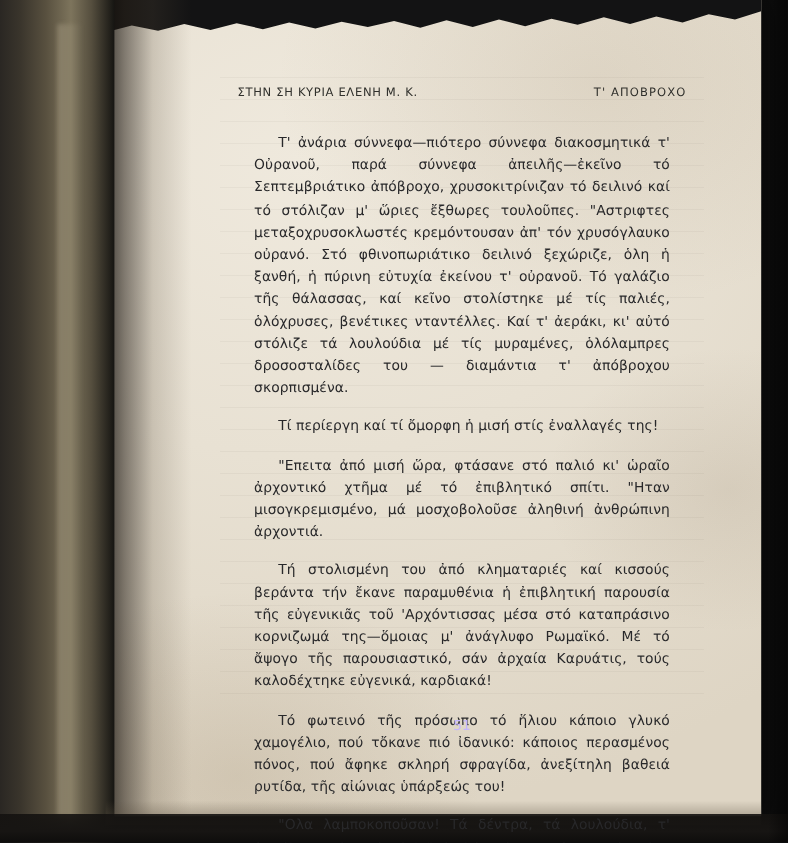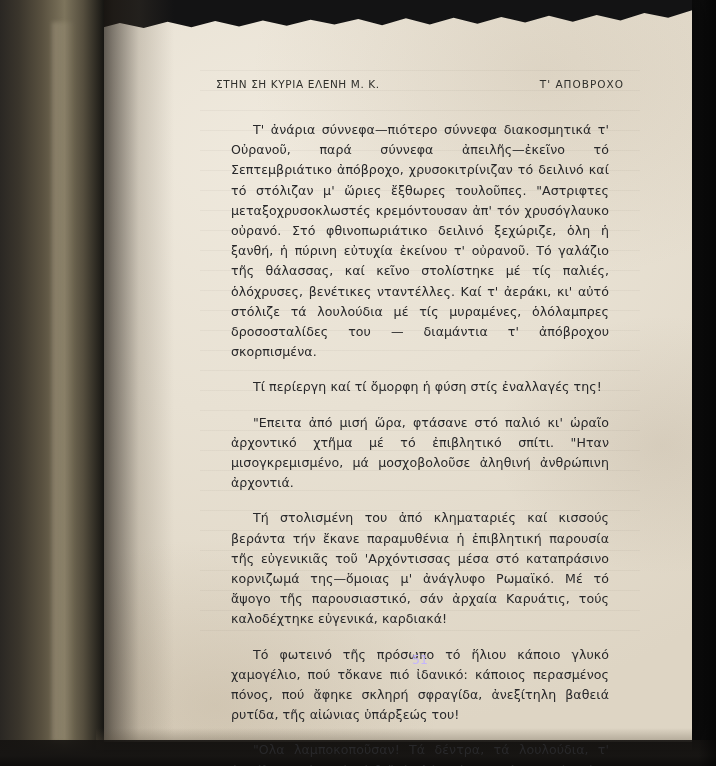--- a/index.html
+++ b/index.html
@@ -227,21 +227,21 @@
 
   <div class="text-block">
 
     <div class="running-head">
       <span class="left">ΣΤΗΝ ΣΗ ΚΥΡΙΑ ΕΛΕΝΗ Μ. Κ.</span>
       <span class="right">Τ' ΑΠΟΒΡΟΧΟ</span>
     </div>
 
     <div class="body-copy">
       <p class="para">Τ' ἀνάρια σύννεφα—πιότερο σύννεφα διακοσμητικά τ' Οὐρανοῦ, παρά σύννεφα ἀπειλῆς—ἐκεῖνο τό Σεπτεμβριάτικο ἀπόβροχο, χρυσοκιτρίνιζαν τό δειλινό καί τό στόλιζαν μ' ὥριες ἔξθωρες τουλοῦπες. "Αστριφτες μεταξοχρυσοκλωστές κρεμόντουσαν ἀπ' τόν χρυσόγλαυκο οὐρανό. Στό φθινοπωριάτικο δειλινό ξεχώριζε, ὁλη ἡ ξανθή, ἡ πύρινη εὐτυχία ἐκείνου τ' οὐρανοῦ. Τό γαλάζιο τῆς θάλασσας, καί κεῖνο στολίστηκε μέ τίς παλιές, ὁλόχρυσες, βενέτικες νταντέλλες. Καί τ' ἀεράκι, κι' αὐτό στόλιζε τά λουλούδια μέ τίς μυραμένες, ὁλόλαμπρες δροσοσταλίδες του — διαμάντια τ' ἀπόβροχου σκορπισμένα.</p>
-      <p class="para">Τί περίεργη καί τί ὄμορφη ἡ φύση στίς ἐναλλαγές της!</p>
+      <p class="para">Τί περίεργη καί τί ὄμορφη ἡ μισή στίς ἐναλλαγές της!</p>
       <p class="para">"Επειτα ἀπό μισή ὥρα, φτάσανε στό παλιό κι' ὡραῖο ἀρχοντικό χτῆμα μέ τό ἐπιβλητικό σπίτι. "Ηταν μισογκρεμισμένο, μά μοσχοβολοῦσε ἀληθινή ἀνθρώπινη ἀρχοντιά.</p>
       <p class="para">Τή στολισμένη του ἀπό κληματαριές καί κισσούς βεράντα τήν ἔκανε παραμυθένια ἡ ἐπιβλητική παρουσία τῆς εὐγενικιᾶς τοῦ 'Αρχόντισσας μέσα στό καταπράσινο κορνιζωμά της—ὅμοιας μ' ἀνάγλυφο Ρωμαϊκό. Μέ τό ἄψογο τῆς παρουσιαστικό, σάν ἀρχαία Καρυάτις, τούς καλοδέχτηκε εὐγενικά, καρδιακά!</p>
       <p class="para">Τό φωτεινό τῆς πρόσωπο τό ἥλιου κάποιο γλυκό χαμογέλιο, πού τὄκανε πιό ἰδανικό: κάποιος περασμένος πόνος, πού ἄφηκε σκληρή σφραγίδα, ἀνεξίτηλη βαθειά ρυτίδα, τῆς αἰώνιας ὑπάρξεώς του!</p>
       <p class="para">"Ολα λαμποκοποῦσαν! Τά δέντρα, τά λουλούδια, τ' ἀμπέλια, Καί μετά τό θεϊκό πλύσιμό τους, ἐντατικά καί μ' ἀληθινό κόπο στό φθινοπωρινό δειλί, κρατοῦσαν τή χρυσοκόκκινη φορεσιά τους πού ἀπαλορρόδιζε κι' ἔδειχνε ξέθωρη παλιά χλαμύδα.</p>
     </div>
   </div>
 
   <div class="folio">51</div>
 
 </div>

